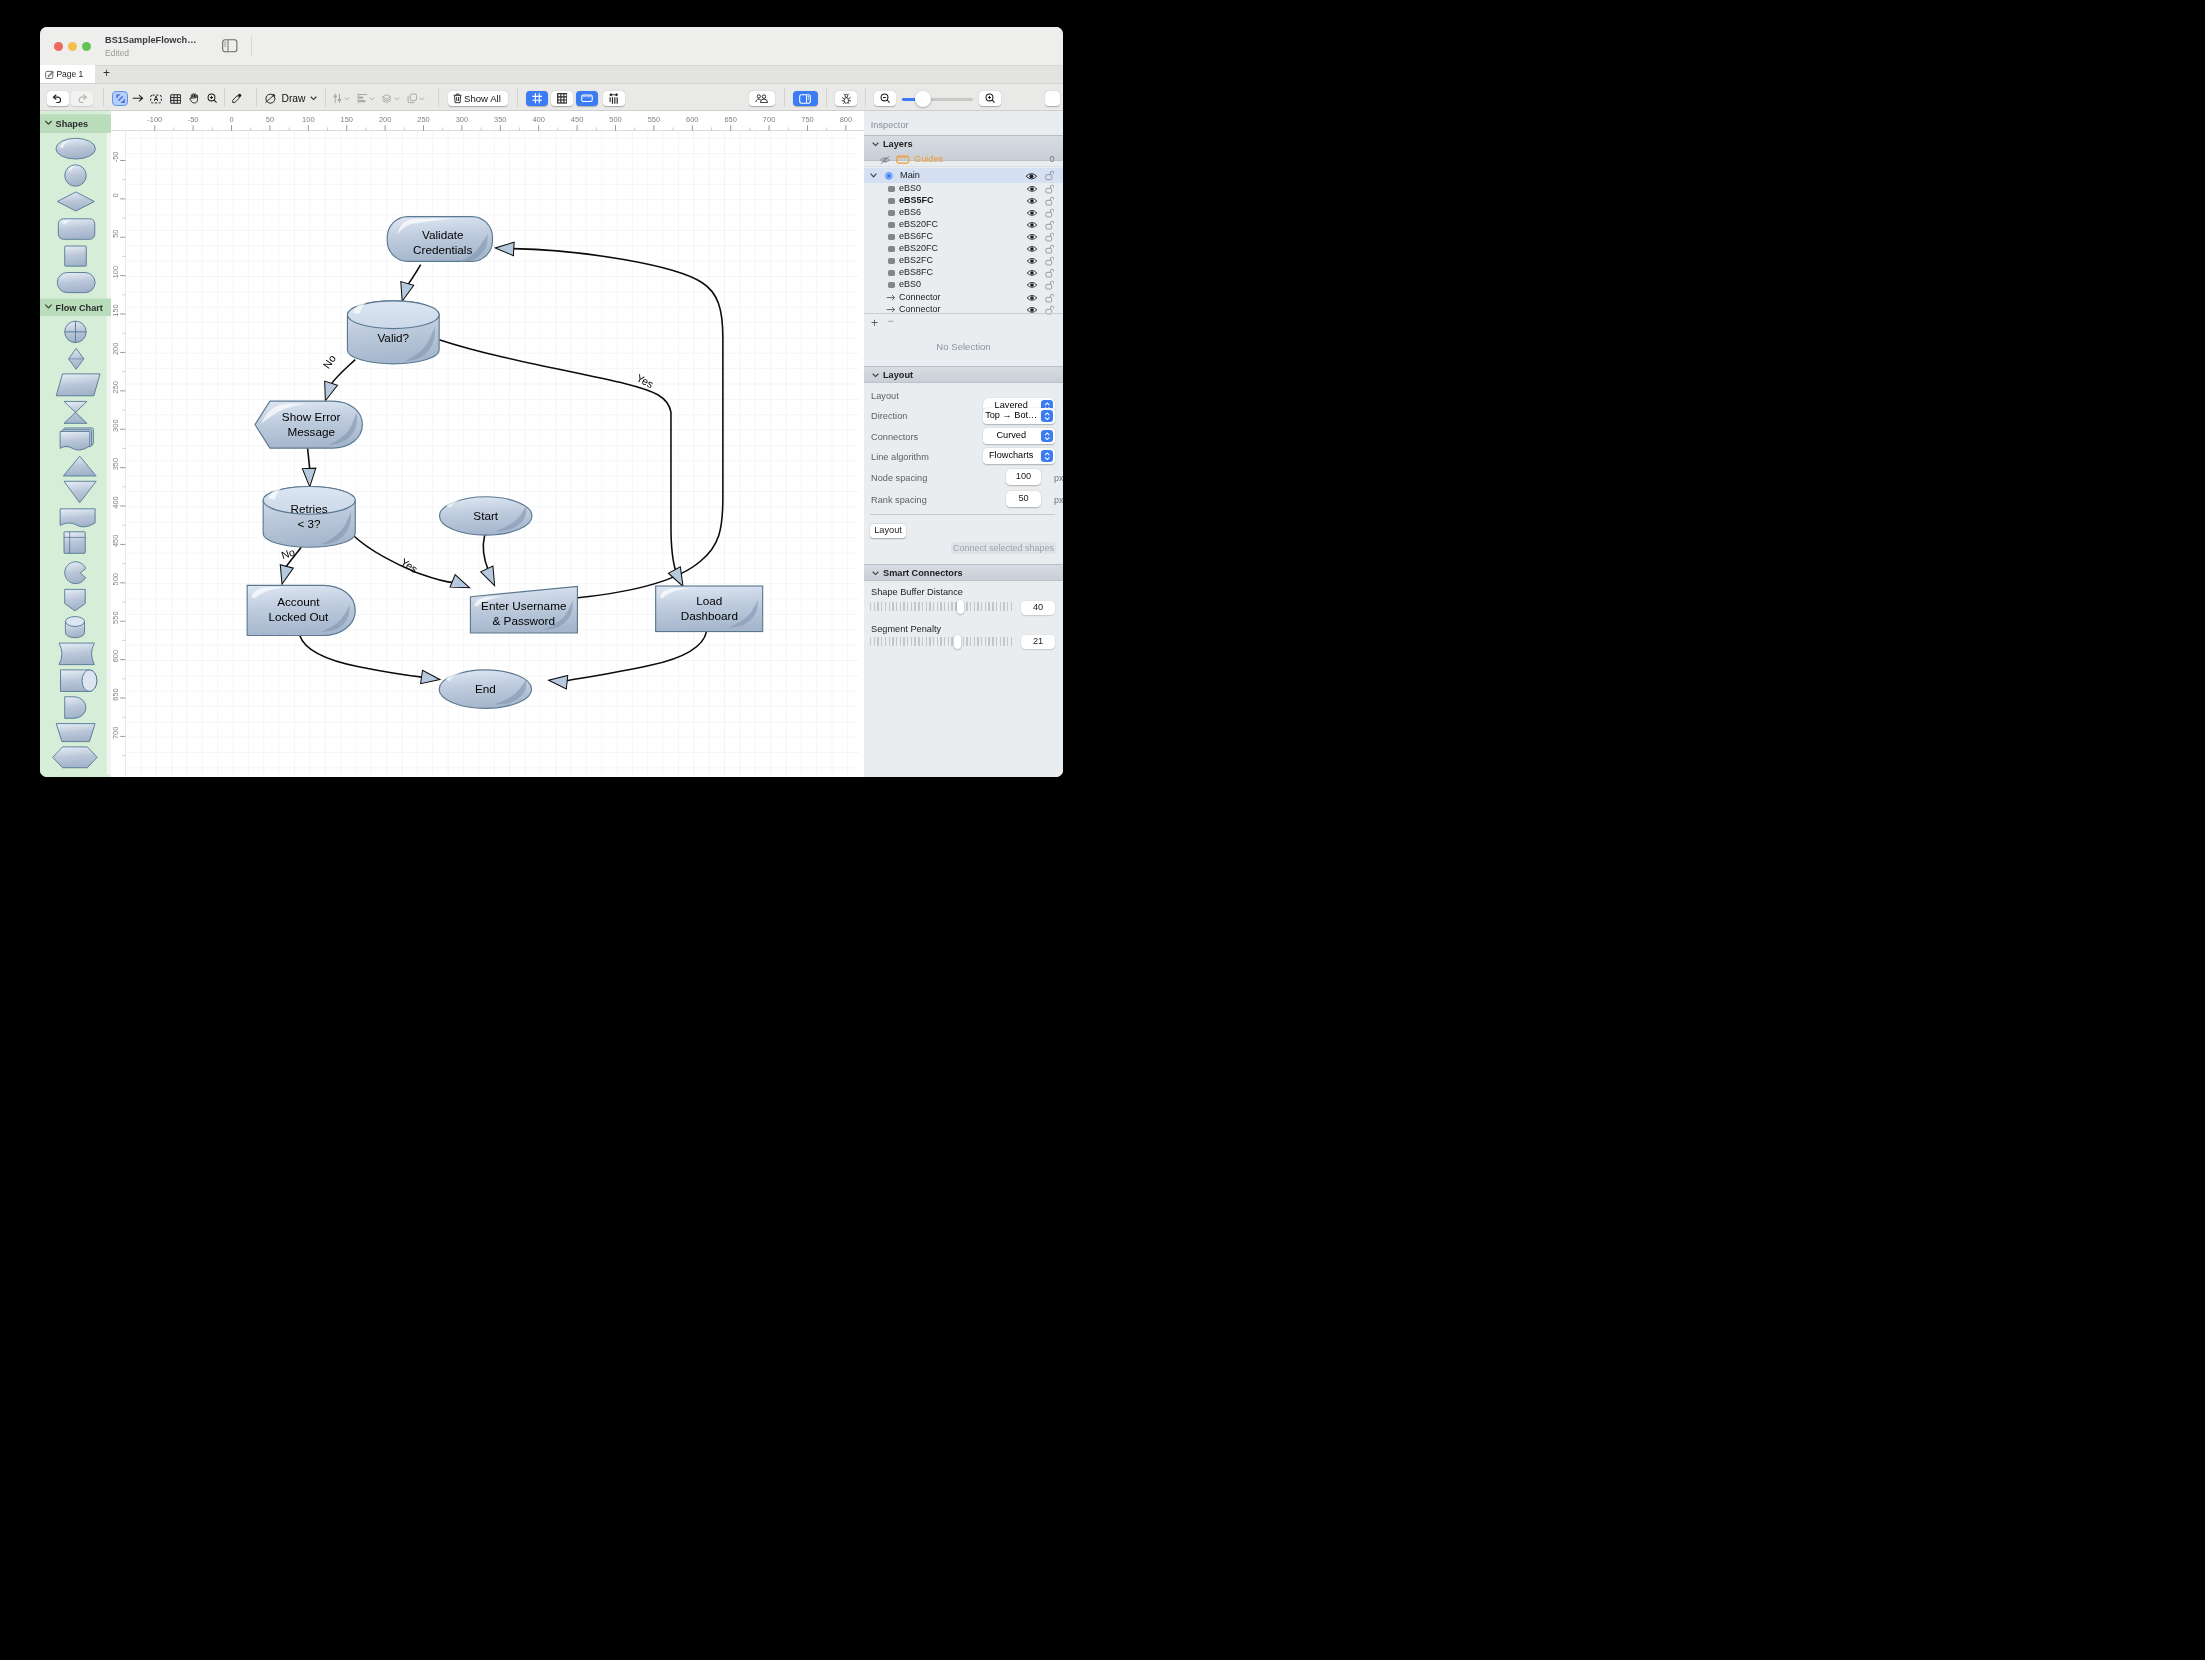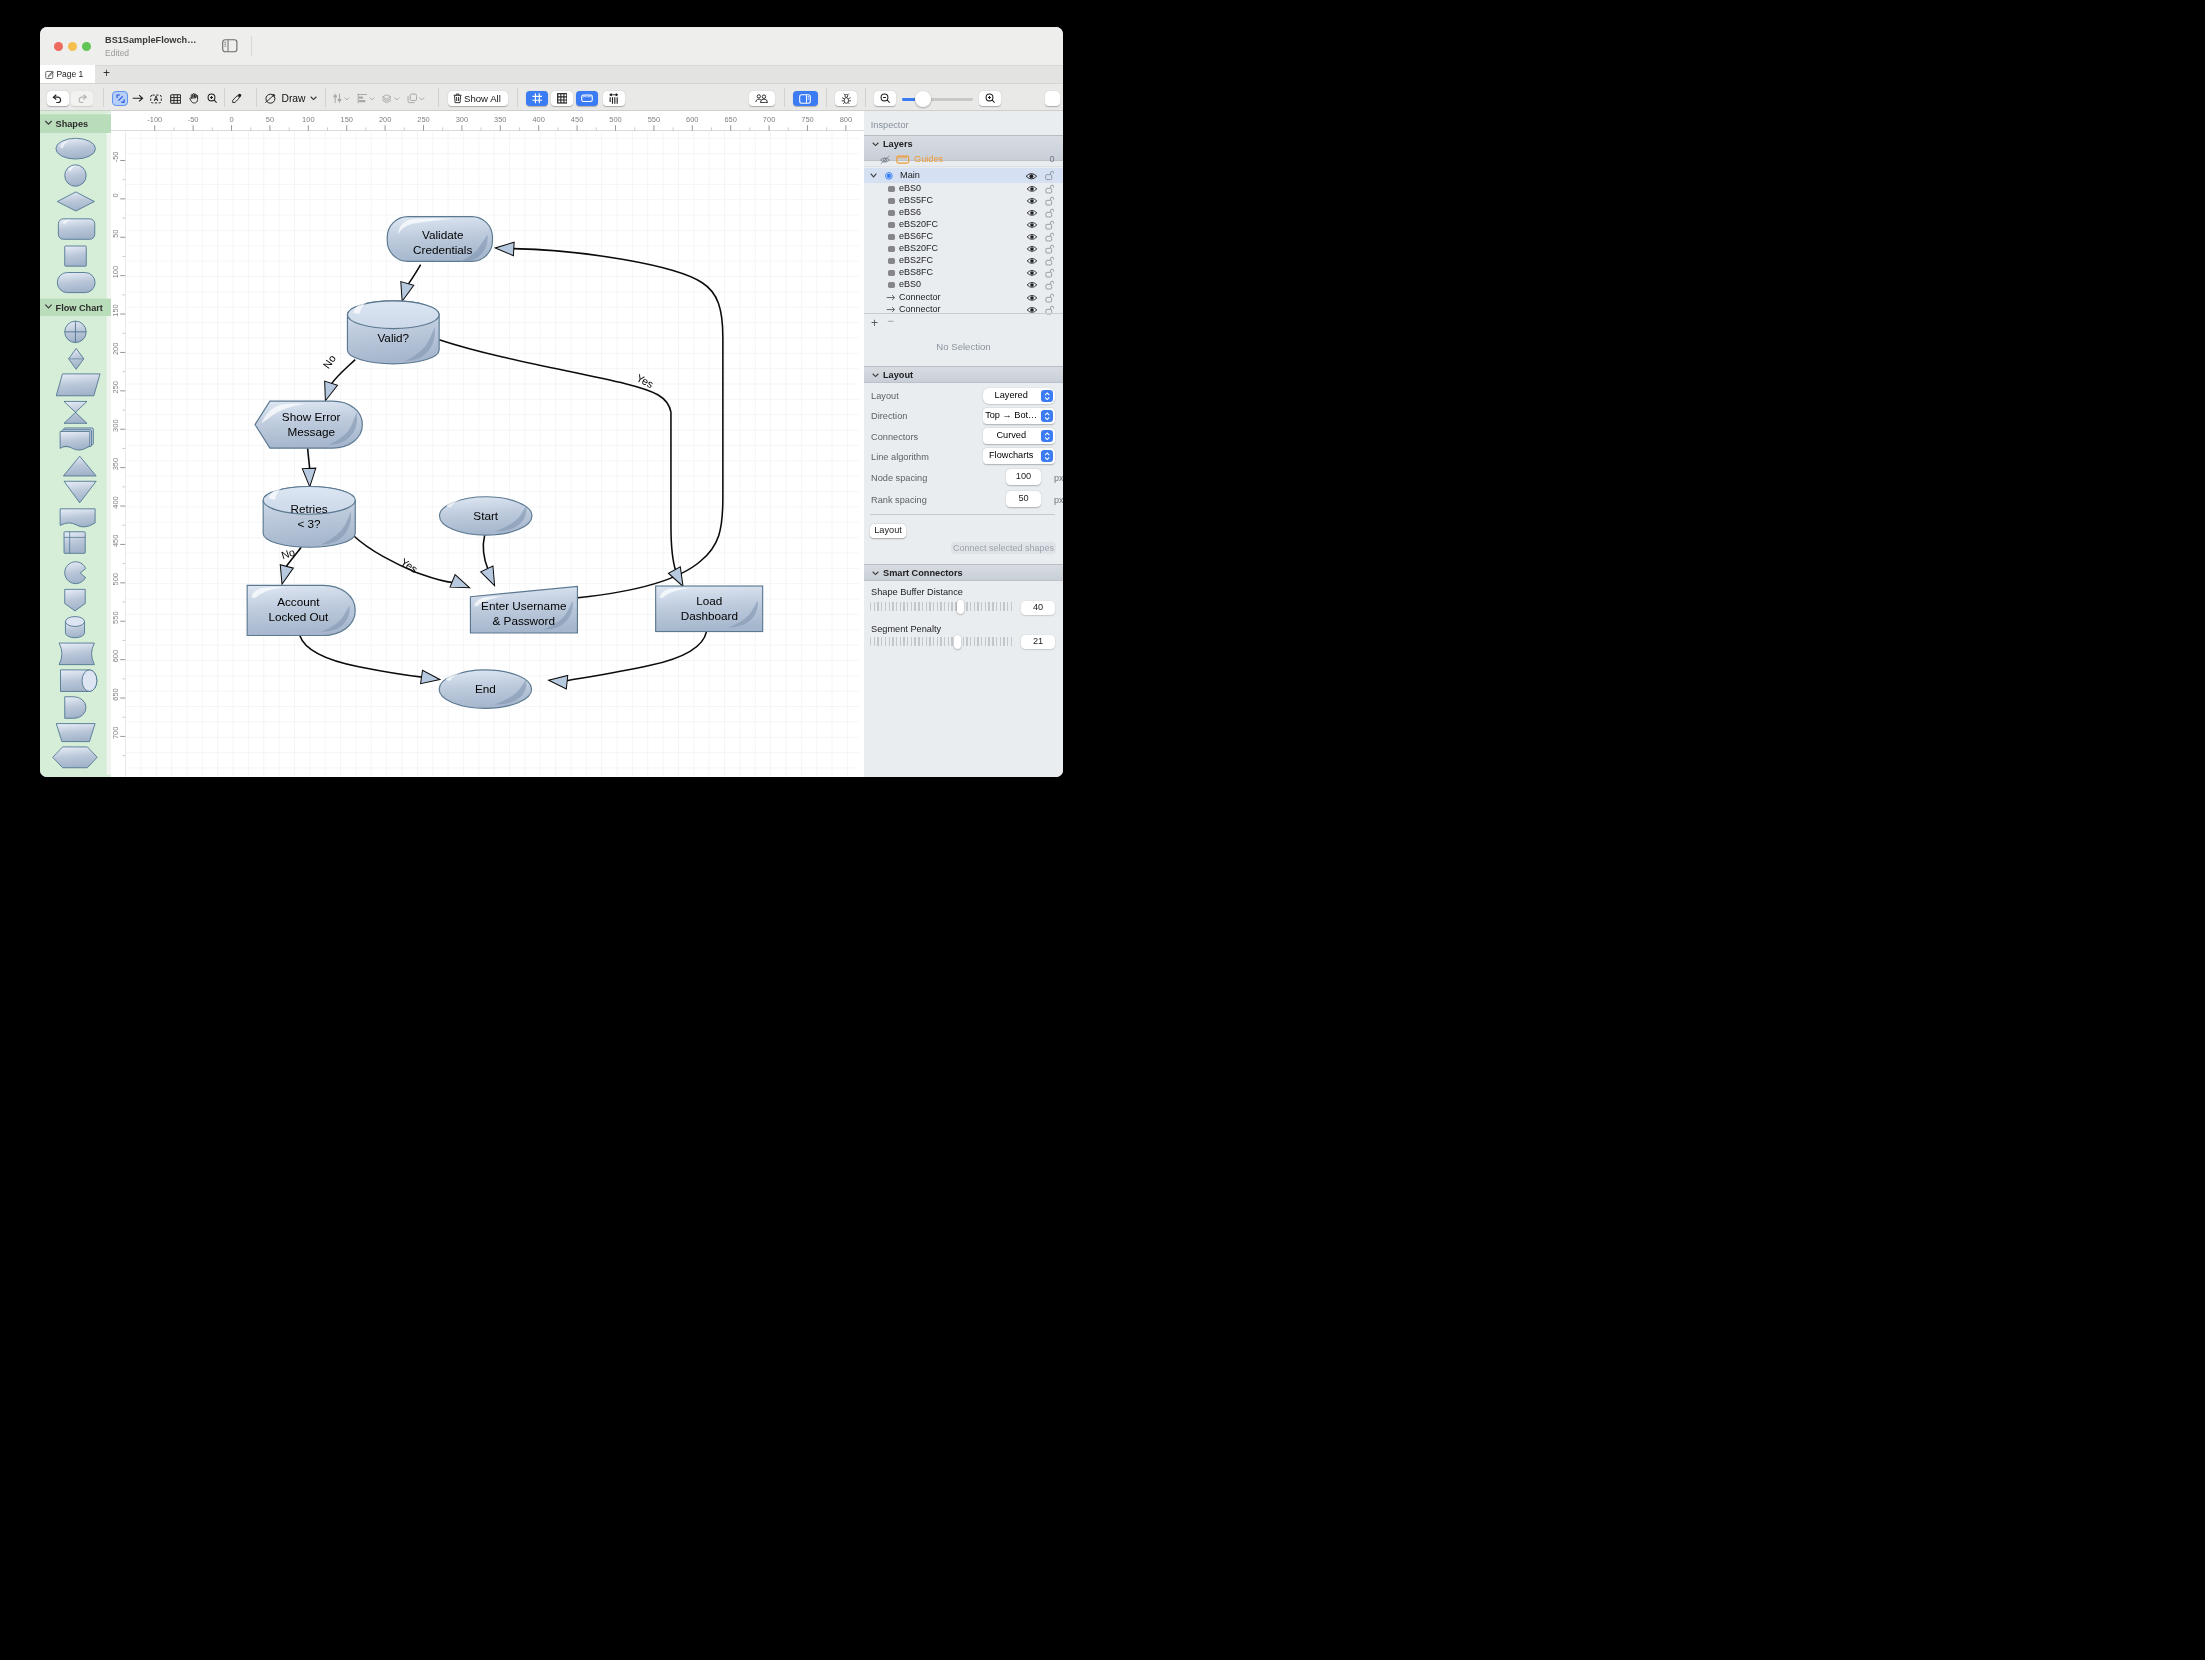--- a/index.html
+++ b/index.html
@@ -654,21 +654,21 @@
           <span class="nm">eBS0</span>
           <svg class="ey" width="12" height="7.8" viewBox="0 0 18 12">
             <path d="M1.5 6 Q9 -1.5 16.5 6 Q9 13.5 1.5 6 Z" fill="none" stroke="#1d1d1f" stroke-width="1.3"></path>
             <circle cx="9" cy="6" r="2.7" fill="#1d1d1f"></circle>
           </svg>
           <svg class="lk" width="9.2" height="10" viewBox="0 0 13 15">
             <rect x="1" y="6.5" width="8.6" height="7" rx="1.6" fill="none" stroke="#8b939c" stroke-width="1.3"></rect>
             <path d="M7.8 6.3 V4.2 a2.4 2.4 0 0 1 4.8 0 V5.4" fill="none" stroke="#8b939c" stroke-width="1.3"></path>
           </svg>
         </div>
-        <div class="lrow" style="top:84px;">
+        <div class="lrow" style="top:84px;font-weight:bold;">
           <div class="sq"></div>
           <span class="nm">eBS5FC</span>
           <svg class="ey" width="12" height="7.8" viewBox="0 0 18 12">
             <path d="M1.5 6 Q9 -1.5 16.5 6 Q9 13.5 1.5 6 Z" fill="none" stroke="#1d1d1f" stroke-width="1.3"></path>
             <circle cx="9" cy="6" r="2.7" fill="#1d1d1f"></circle>
           </svg>
           <svg class="lk" width="9.2" height="10" viewBox="0 0 13 15">
             <rect x="1" y="6.5" width="8.6" height="7" rx="1.6" fill="none" stroke="#8b939c" stroke-width="1.3"></rect>
             <path d="M7.8 6.3 V4.2 a2.4 2.4 0 0 1 4.8 0 V5.4" fill="none" stroke="#8b939c" stroke-width="1.3"></path>
           </svg>
@@ -790,21 +790,21 @@
     <div style="position:absolute;left:7.1px;top:205px;font-size:12px;color:#55595e;font-weight:300;">+</div>
     <div style="position:absolute;left:23px;top:203px;font-size:12px;color:#9aa0a6;font-weight:300;">−</div>
     <div style="position:absolute;left:0;top:230px;width:100%;text-align:center;font-size:9.6px;color:#8a949e;">No Selection</div>
     <div class="ihead" style="top:255px;height:17.4px;">
         <svg class="ichev" width="7.1" height="4.3" viewBox="0 0 10 6">
           <path d="M1 1 L5 5 L9 1" fill="none" stroke="#3c3c3c" stroke-width="1.6"></path>
         </svg>
         <span>Layout</span>
       </div>
     <div class="ilbl" style="top:280px;">Layout</div>
-    <div class="idrop" style="top:277px;border-radius:6px;">
+    <div class="idrop" style="top:287px;border-radius:6px;">
         <span>Layered</span>
         <div class="istep">
           <svg width="6.4" height="8.5" viewBox="0 0 9 12">
             <path d="M1.5 4.3 L4.5 1.3 L7.5 4.3 M1.5 7.7 L4.5 10.7 L7.5 7.7" fill="none" stroke="#fff" stroke-width="1.5"></path>
           </svg>
         </div>
       </div>
     <div class="ilbl" style="top:300px;">Direction</div>
     <div class="idrop" style="top:297px;">
         <span>Top → Bot…</span>

